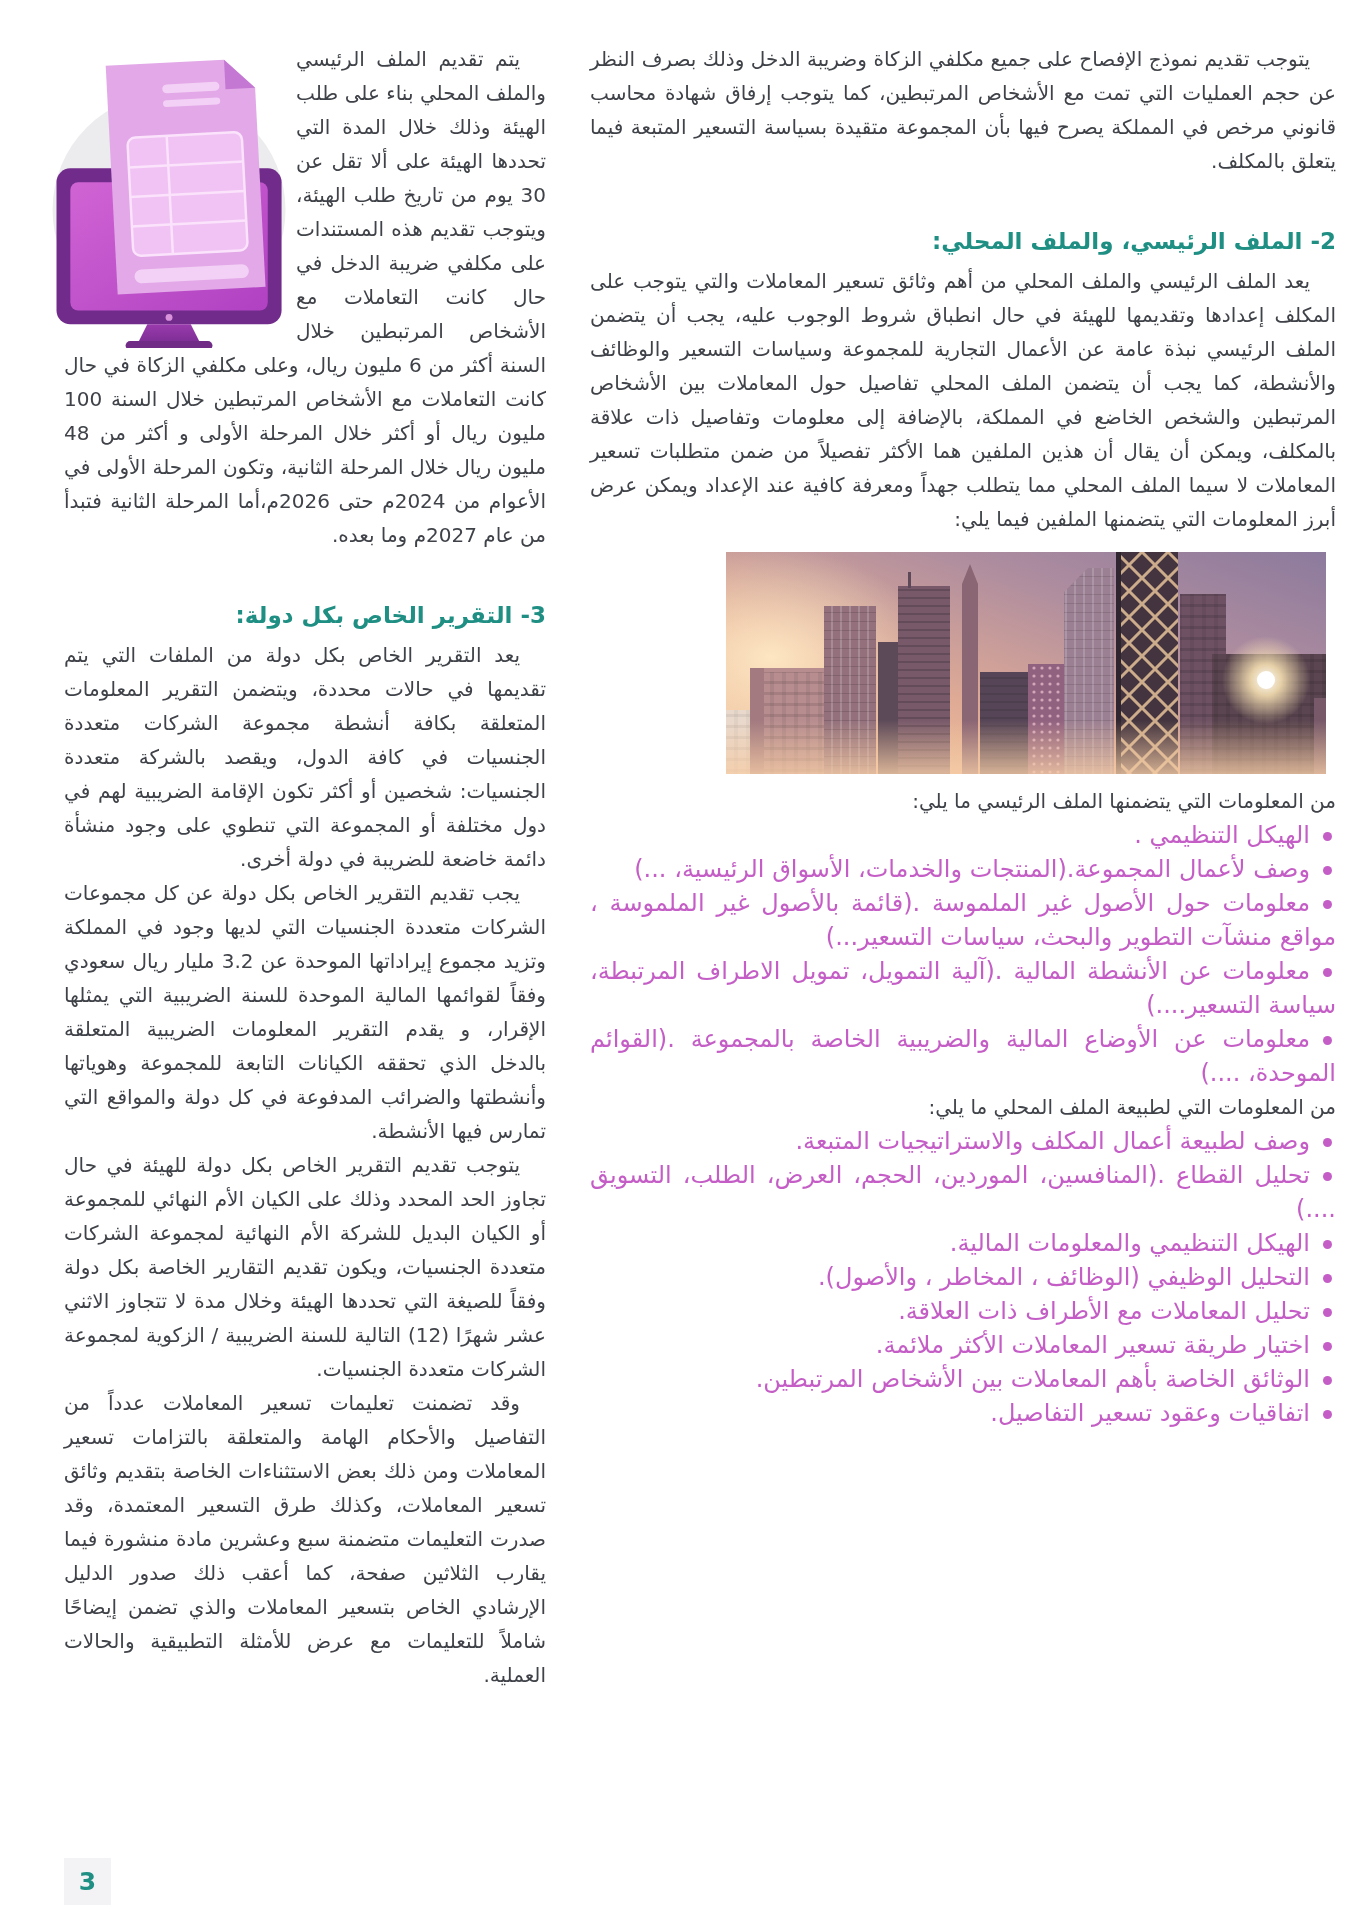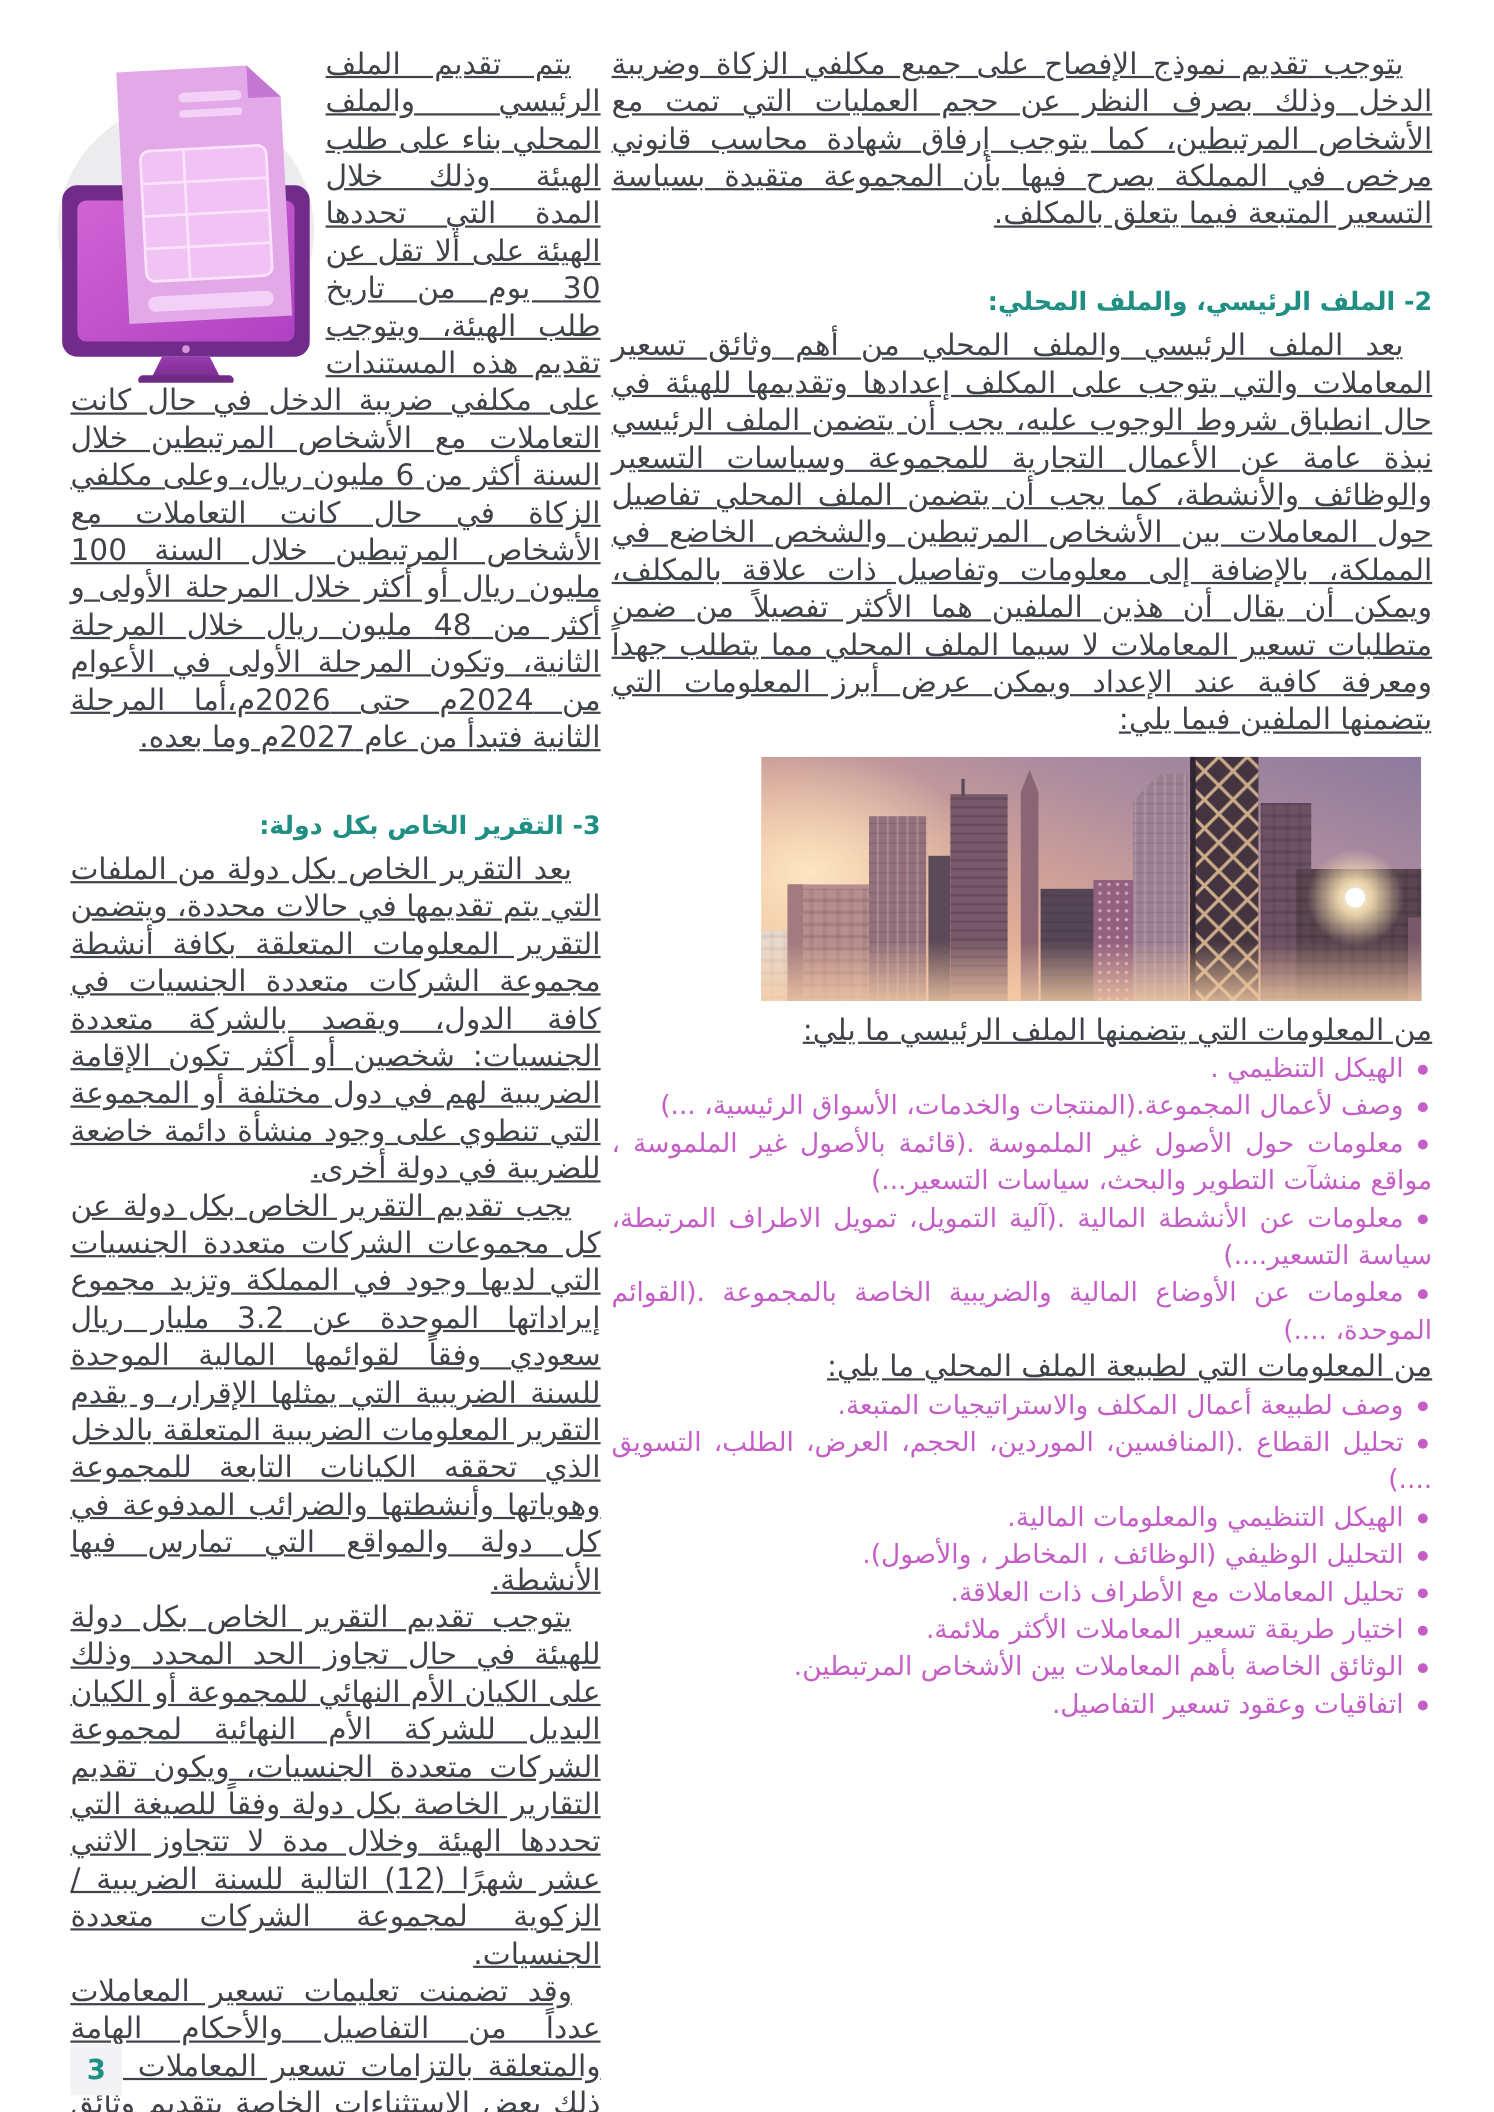--- a/index.html
+++ b/index.html
@@ -2,23 +2,23 @@
 <html lang="ar" dir="rtl"><head>
 <meta charset="utf-8">
 <style>
   html,body{margin:0;padding:0;}
   body{
     width:1358px;height:1920px;position:relative;background:#ffffff;
     font-family:"DejaVu Sans", sans-serif;color:#3F4248;overflow:hidden;
   }
   .page{position:absolute;inset:0;direction:rtl;overflow:hidden;}
   .col{position:absolute;top:42px;}
-  .col-right{right:56px;width:746px;}
+  .col-right{right:22px;width:746px;}
   .col-left{left:64px;width:482px;}
-  p.body{margin:0;font-size:27px;line-height:34px;text-align:justify;text-decoration:underline;}
+  p.body{margin:0;font-size:20px;line-height:34px;text-align:justify;}
   .indent{text-indent:26px;}
   h2.heading{
     margin:46px 0 6px;font-size:23px;line-height:34px;
     color:#1F8F84;font-weight:bold;
   }
   ul.bullets{
     list-style:none;margin:0;padding:0;color:#C45EC6;
     font-size:24px;line-height:34px;text-align:justify;
   }
   ul.bullets li{margin:0;}

